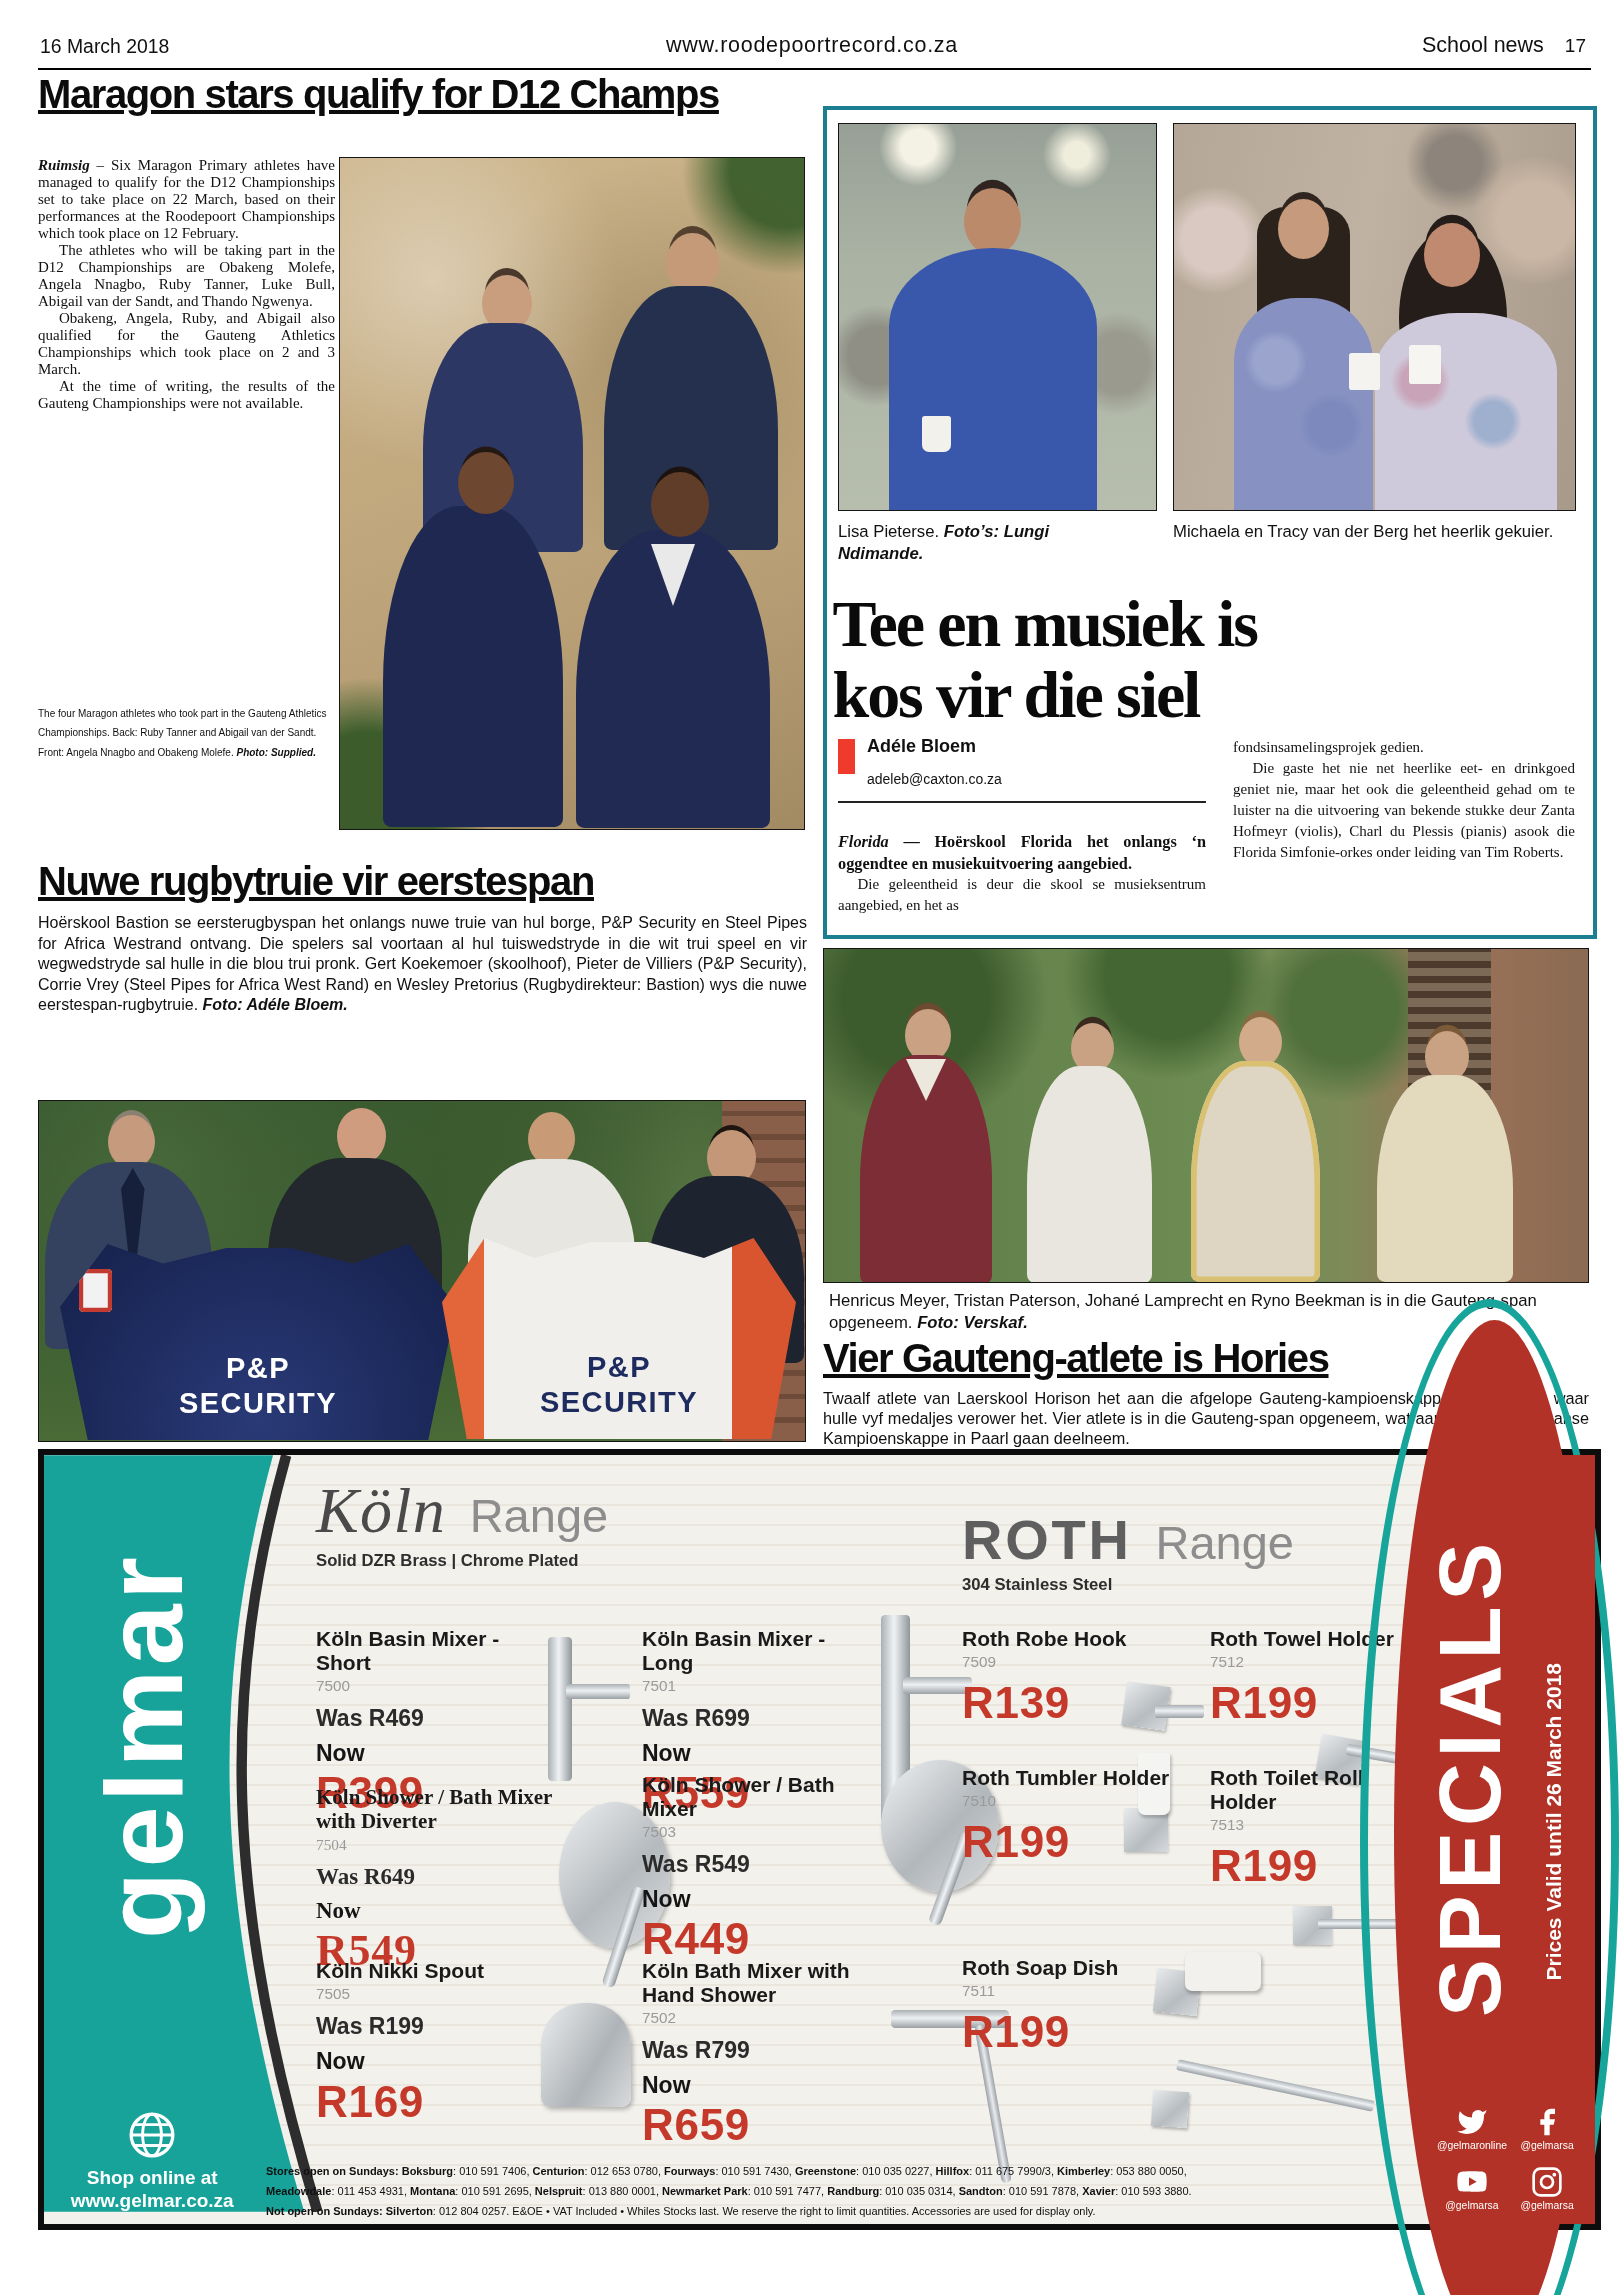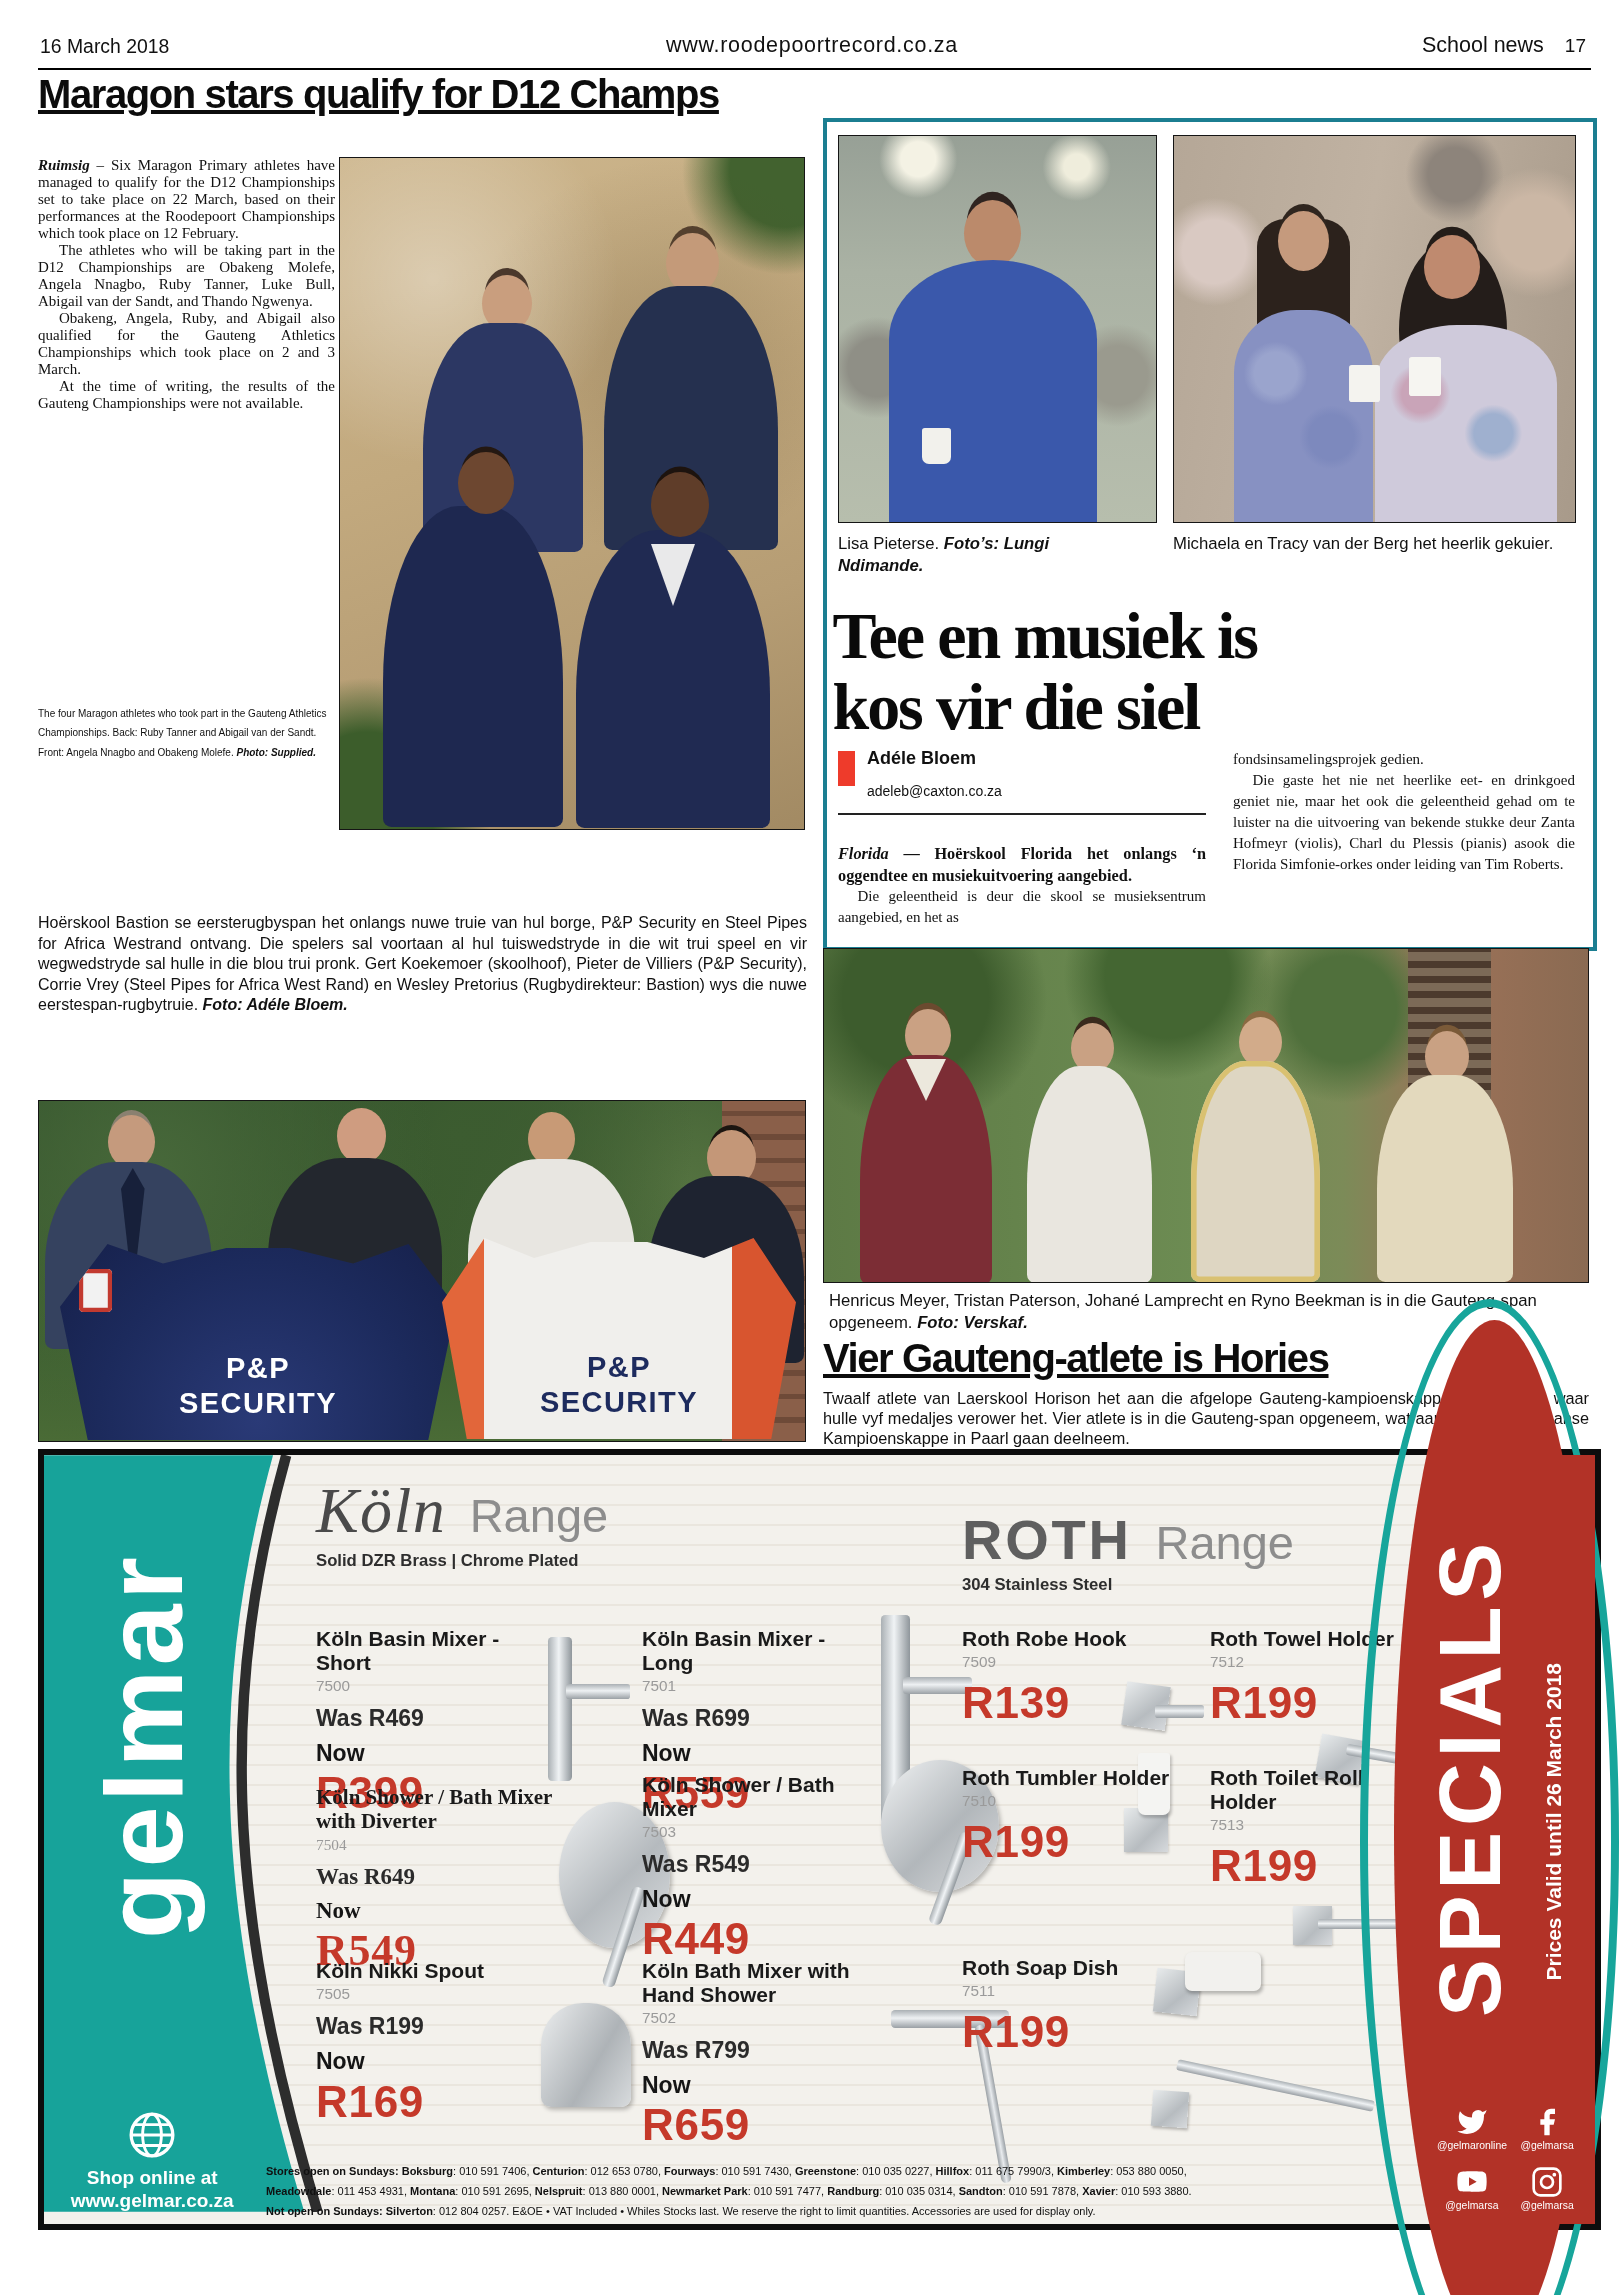--- a/index.html
+++ b/index.html
@@ -69,21 +69,21 @@
       background:radial-gradient(circle at 50% 90%,#2a3a77,#1c2a5c 60%,#16204a);}
   .jersey-white{left:403px;top:137px;width:354px;height:201px;
       background:linear-gradient(90deg,#e2663a 0 12%,#f0efec 12% 82%,#d8552f 82%);}
   .jersey-txt{font-weight:bold;font-size:29px;line-height:35px;letter-spacing:1.4px;text-align:center;
               width:208px;margin-bottom:19.4px;}
   .jersey-navy .jersey-txt{color:#fff;}
   .jersey-white .jersey-txt{color:#1d2b5e;width:180px;}
   .jersey-navy .patch{position:absolute;left:19.4px;top:25px;width:33px;height:43px;background:#f2f2f2;
       border-radius:4.2px;box-shadow:inset 0 0 0 4.2px #c23a30;}
   
-  .tea-box{position:absolute;left:823px;top:118px;width:766px;height:825px;border:4.2px solid #1b7e91;background:#fff;}
+  .tea-box{position:absolute;left:823px;top:106px;width:766px;height:825px;border:4.2px solid #1b7e91;background:#fff;}
   .tea-ph1{left:11px;top:12.5px;width:317px;height:386px;
       background:linear-gradient(#97a096 0%,#aab2a4 35%,#b7bead 100%);}
   .tea-ph1 .glow{position:absolute;inset:0;background:
       radial-gradient(circle at 25% 6%,#f4f2e4 0 4%,transparent 9%),
       radial-gradient(circle at 75% 8%,#efeddc 0 3%,transparent 8%),
       radial-gradient(circle at 12% 60%,#8f8f86 0 8%,transparent 14%),
       radial-gradient(circle at 88% 62%,#9a9a8e 0 8%,transparent 14%);}
   .tea-ph1 .hh{left:125px;top:64px;width:57px;height:67px;background:#bb8a6b;box-shadow:0 -11px 0 -2.8px #2f2420;}
   .tea-ph1 .tt{left:50px;top:124px;width:208px;height:264px;background:#3a58ab;border-radius:50% 50% 0 0/30% 30% 0 0;}
   .tea-ph1 .cup{position:absolute;left:83px;top:292px;width:29px;height:36px;background:#f2f1ec;border-radius:2.8px 2.8px 7px 7px;}
@@ -217,20 +217,21 @@
       <div class="head h3"></div>
     <div class="torso t4"></div>
       <div class="shirt"></div>
       <div class="head h4"></div>
   </div>
   <div class="m-caption">
     <span>The four Maragon athletes who took part in the Gauteng Athletics Championships. Back: Ruby Tanner and Abigail van der Sandt. Front: Angela Nnagbo and Obakeng Molefe.</span>
     <span class="credit-bi">Photo: Supplied.</span>
   </div>
 
+  <div class="headline r-headline">Nuwe rugbytruie vir eerstespan</div>
   <div class="r-body">
     <span>Hoërskool Bastion se eersterugbyspan het onlangs nuwe truie van hul borge, P&amp;P Security en Steel Pipes for Africa Westrand ontvang. Die spelers sal voortaan al hul tuiswedstryde in die wit trui speel en vir wegwedstryde sal hulle in die blou trui pronk. Gert Koekemoer (skoolhoof), Pieter de Villiers (P&amp;P Security), Corrie Vrey (Steel Pipes for Africa West Rand) en Wesley Pretorius (Rugbydirekteur: Bastion) wys die nuwe eerstespan-rugbytruie.</span>
     <span class="credit-bi">Foto: Adéle Bloem.</span>
   </div>
   <div class="photo r-photo">
     <div class="brick"></div>
     <div class="head h5"></div>
       <div class="torso t5"></div>
       <div class="tie"></div>
     <div class="head h6"></div>

